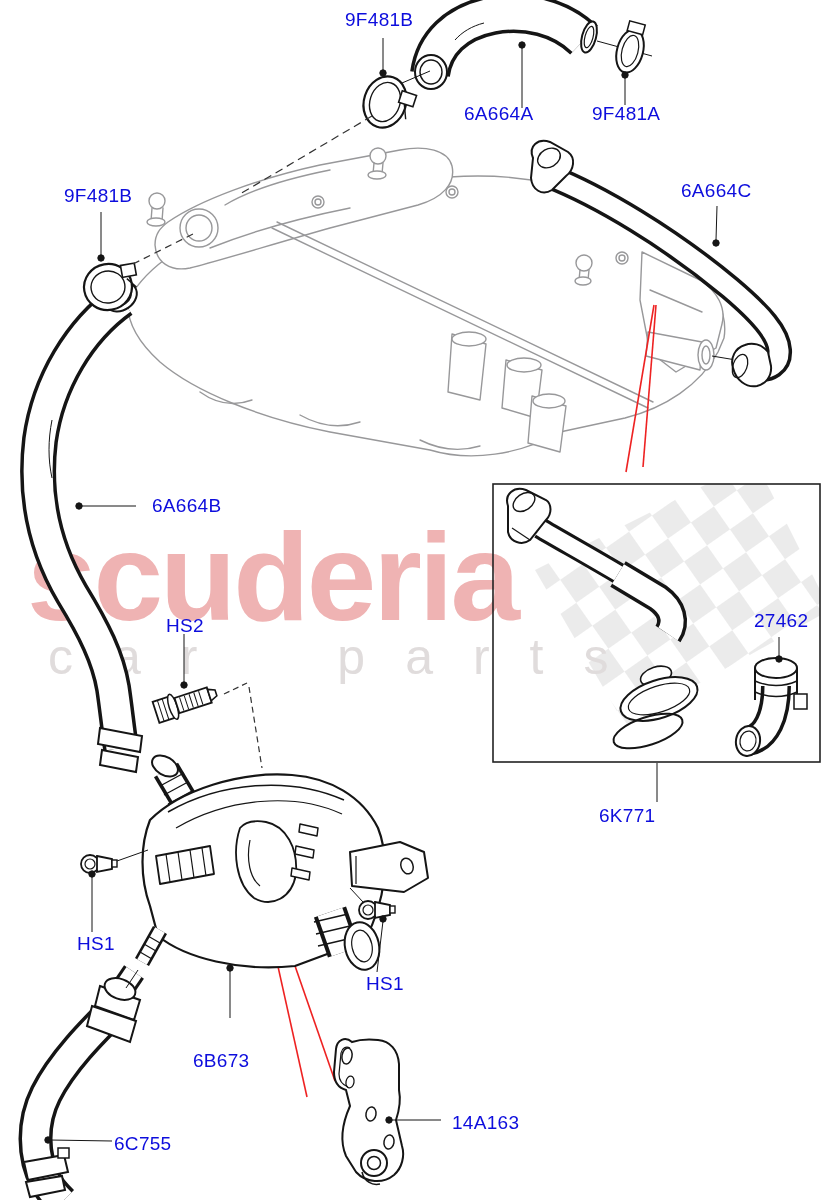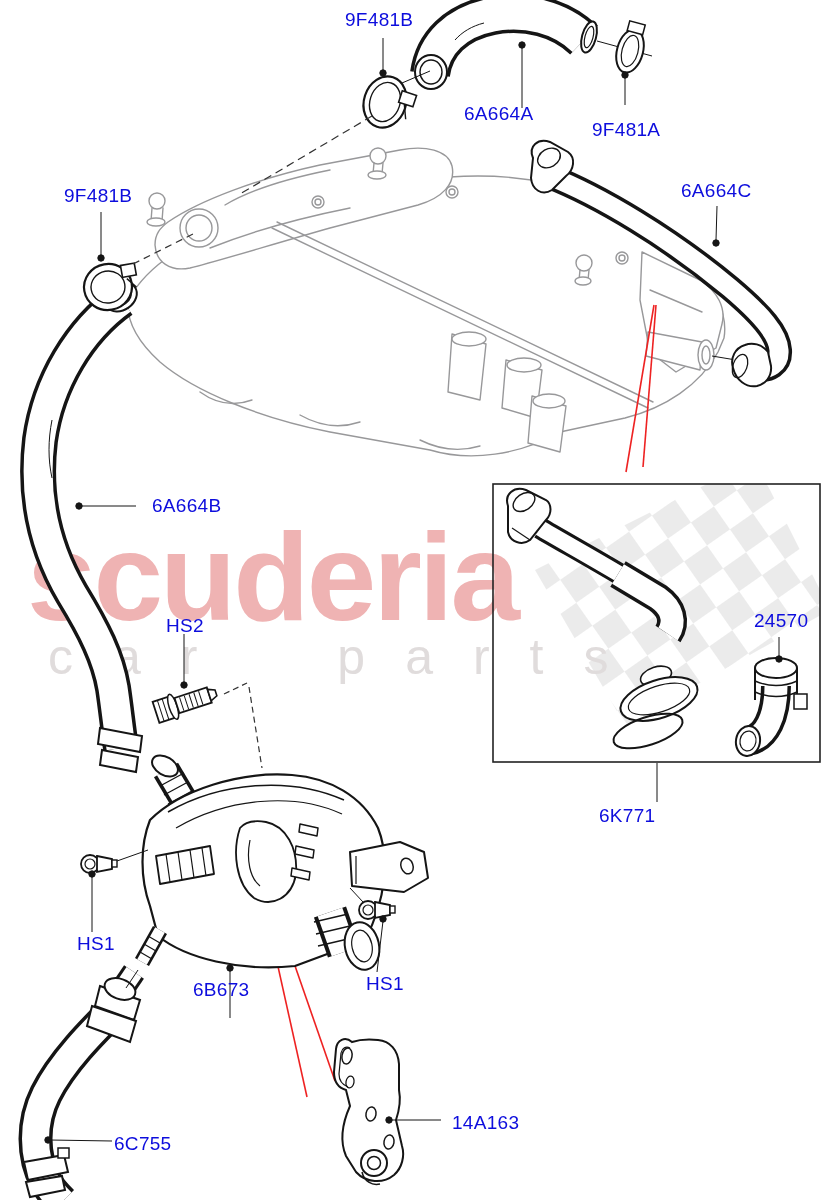--- a/index.html
+++ b/index.html
@@ -313,26 +313,26 @@
         <circle cx="383" cy="919" r="3.2"></circle>
     <path d="M391,1120 L441,1120" fill="none"></path>
         <circle cx="389" cy="1120" r="3.2"></circle>
     <path d="M50,1140 L112,1141" fill="none"></path>
         <circle cx="48" cy="1140" r="3.2"></circle>
   </g>
 </svg>
 
 <div class="part-label" style="left:345px;top:10px">9F481B</div>
 <div class="part-label" style="left:464px;top:104px">6A664A</div>
-<div class="part-label" style="left:592px;top:120px">9F481A</div>
+<div class="part-label" style="left:592px;top:104px">9F481A</div>
 <div class="part-label" style="left:64px;top:186px">9F481B</div>
 <div class="part-label" style="left:681px;top:181px">6A664C</div>
 <div class="part-label" style="left:152px;top:496px">6A664B</div>
 <div class="part-label" style="left:166px;top:616px">HS2</div>
-<div class="part-label" style="left:754px;top:611px">24570</div>
+<div class="part-label" style="left:754px;top:611px">27462</div>
 <div class="part-label" style="left:599px;top:806px">6K771</div>
 <div class="part-label" style="left:77px;top:934px">HS1</div>
-<div class="part-label" style="left:193px;top:980px">6B673</div>
+<div class="part-label" style="left:193px;top:1051px">6B673</div>
 <div class="part-label" style="left:366px;top:974px">HS1</div>
 <div class="part-label" style="left:452px;top:1113px">14A163</div>
 <div class="part-label" style="left:114px;top:1134px">6C755</div>
 
 </div>
 
 </body></html>

